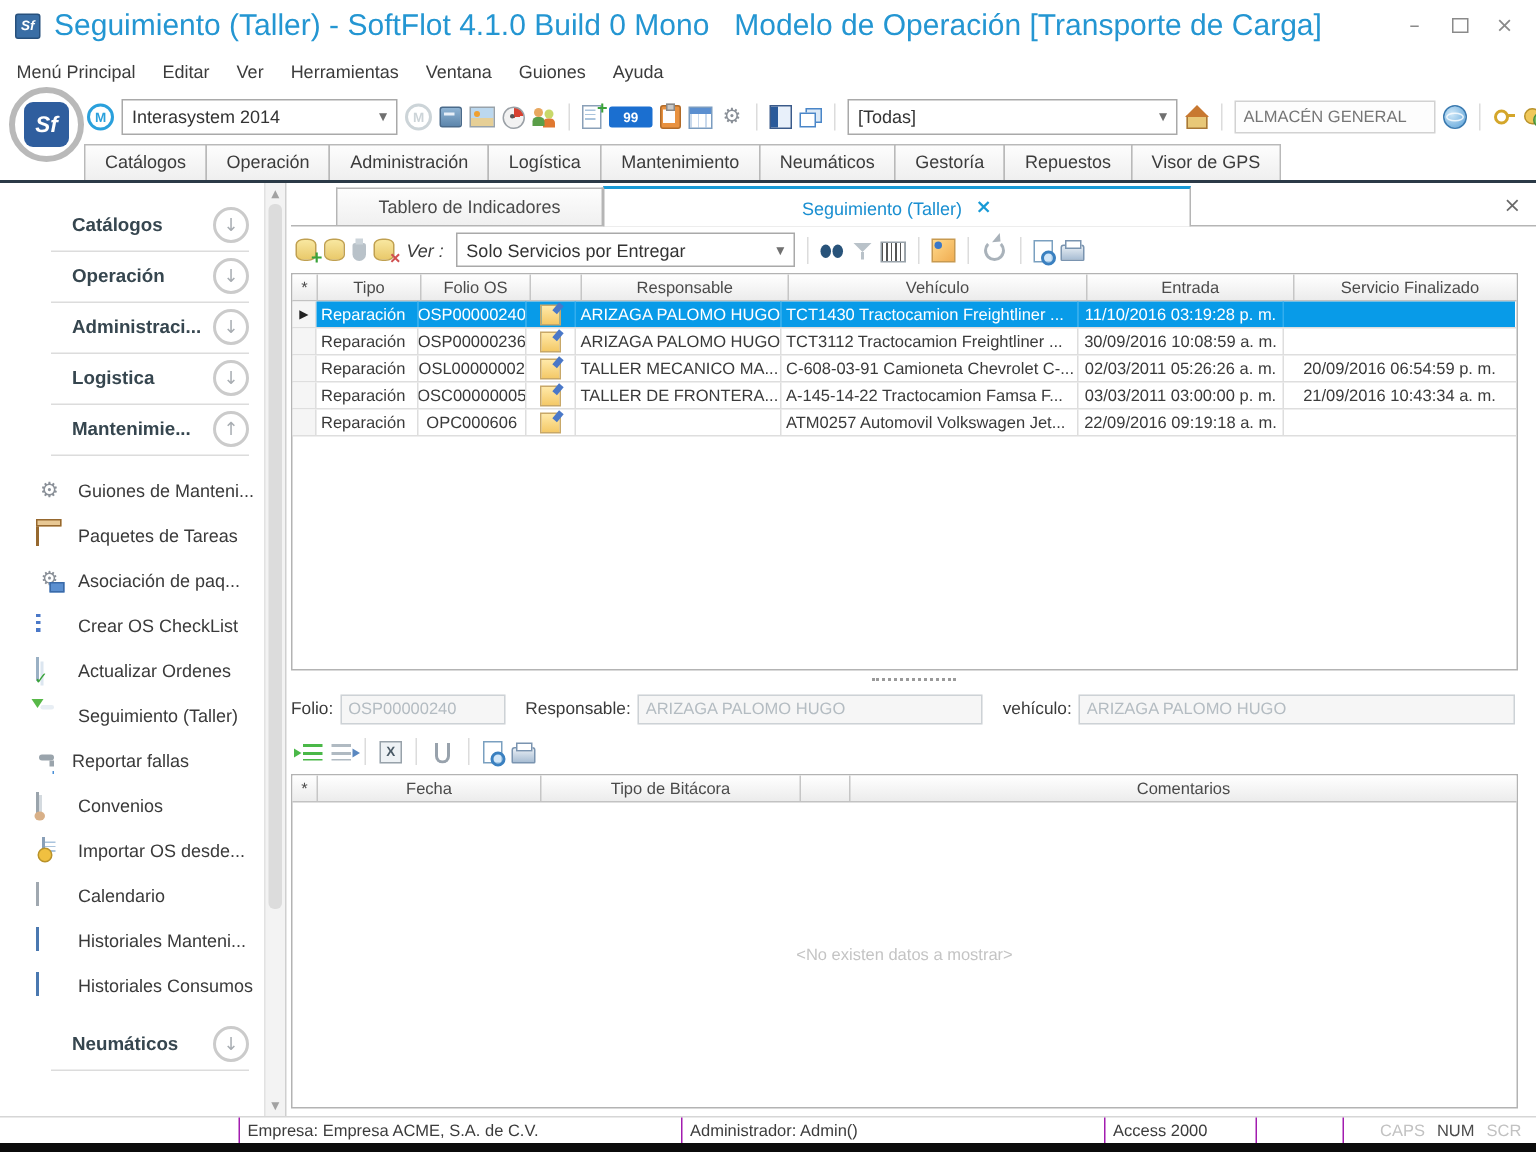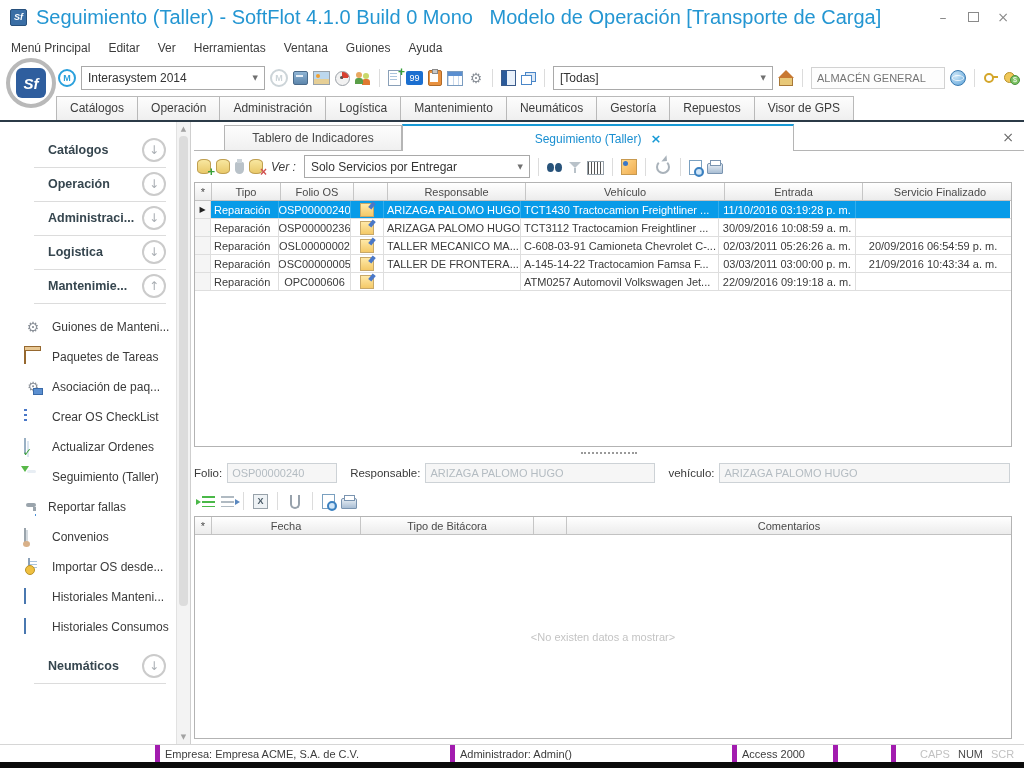--- a/index.html
+++ b/index.html
@@ -45,21 +45,21 @@
   .ic-pic::before{content:"";position:absolute;left:2px;top:2px;width:4px;height:4px;border-radius:50%;background:#f0a030;}
   .ic-gauge{width:13px;height:13px;border-radius:50%;border:1px solid #9aa0a6;background:conic-gradient(#d84030 0 22%,#f2f2f2 22%);}
   .ic-gauge::before{content:"";position:absolute;left:4px;top:4px;width:3px;height:3px;border-radius:50%;background:#555;}
   .ic-people{width:16px;height:14px;}
   .ic-people::before{content:"";position:absolute;left:1px;top:1px;width:6px;height:6px;border-radius:50%;background:#e8a860;box-shadow:7px 1px 0 #c8d86a;}
   .ic-people::after{content:"";position:absolute;left:0;top:7px;width:8px;height:6px;border-radius:3px 3px 0 0;background:#5a9e48;box-shadow:7px 1px 0 #e07830;}
   .ic-docp{width:11px;height:14px;background:#fff;border:1px solid #8aa0b8;}
   .ic-docp::before{content:"";position:absolute;left:1px;top:2px;width:7px;height:8px;
        background:repeating-linear-gradient(#aac4dd 0 1px,transparent 1px 3px);}
   .ic-docp::after{content:"+";position:absolute;right:-5px;top:-6px;color:#3aa23a;font-weight:bold;font-size:12px;}
-  .ic-99{width:17px;height:14px;background:#1b6fd0;color:#fff;font-size:9px;font-weight:normal;border-radius:2px;
+  .ic-99{width:29px;height:14px;background:#1b6fd0;color:#fff;font-size:9px;font-weight:bold;border-radius:2px;
          display:flex;align-items:center;justify-content:center;text-align:center;}
   .ic-clipb{width:12px;height:14px;background:#e8913f;border:1px solid #b06a28;border-radius:2px;}
   .ic-clipb::before{content:"";position:absolute;left:1px;top:2px;width:8px;height:9px;background:#fdfdfd;}
   .ic-clipb::after{content:"";position:absolute;left:3px;top:-2px;width:4px;height:3px;background:#c8c8c8;border:1px solid #888;}
   .ic-table{width:14px;height:13px;border:1px solid #7a9cc0;
       background:linear-gradient(#5b8fd0 0 4px,transparent 4px),repeating-linear-gradient(90deg,#c9d9ec 0 1px,#fff 1px 5px);}
   .ic-gear{width:16px;height:16px;color:#8a9098;font-size:14px;line-height:16px;text-align:center;}
   .ic-panel{width:13px;height:14px;border:1px solid #3a5a8a;background:linear-gradient(90deg,#2a5a9a 0 5px,#e8f0fa 5px);}
   .ic-win{width:15px;height:13px;}
   .ic-win::before{content:"";position:absolute;right:0;top:0;width:9px;height:8px;border:1px solid #4a86c8;background:#dce9f6;}
@@ -200,21 +200,21 @@
   .ic-xl{width:13px;height:13px;border:1px solid #98a2aa;background:#eef2f5;color:#4a5a66;font-size:9px;font-weight:bold;
          display:flex;align-items:center;justify-content:center;}
   .ic-pc{width:6px;height:12px;border:2px solid #98a2ac;border-top:none;border-radius:0 0 5px 5px;margin:1px 3px 0 3px;}
 
   .bgrid{width:816px;flex:1;min-height:0;border:1px solid #b3b3b3;background:#fff;display:flex;flex-direction:column;margin-bottom:5px;}
   .b0{width:16px;} .b1{width:148px;} .b2{width:172px;} .b3{width:32px;} .b4{flex:1;border-right:none;}
   .emptyarea{flex:1;display:flex;align-items:center;justify-content:center;font-size:11px;color:#c4c4c4;}
 
   
   .statusbar{height:17px;border-top:1px solid #d6d6d6;display:flex;align-items:center;font-size:11px;color:#3c3c3c;flex:none;background:#fff;}
-  .seg{height:100%;display:flex;align-items:center;padding:0 5px;border-right:5px solid #a21caf;box-sizing:border-box;flex:none;white-space:nowrap;overflow:hidden;}
+  .seg{height:100%;display:flex;align-items:center;padding:0 5px;border-right:1px solid #a21caf;box-sizing:border-box;flex:none;white-space:nowrap;overflow:hidden;}
   .kbd{display:flex;gap:8px;margin-left:auto;padding-right:12px;flex:none;width:92px;}
   .kbd .off{color:#c2c2c2;} .kbd .on{color:#4a4a4a;}
   .blackstrip{height:6px;background:#0b0b0b;flex:none;}
 </style>
 </head>
 <body>
 
 <div id="app">
 
   <div class="titlebar">
@@ -348,20 +348,24 @@
         </div>
         <div class="sitem">
           <span class="si"><span class="si si-conv"></span></span>
           <span>Convenios</span>
         </div>
         <div class="sitem">
           <span class="si"><span class="si si-doc si-imp" style="margin-left:4px;"></span></span>
           <span>Importar OS desde...</span>
         </div>
         <div class="sitem">
+          <span class="si"><span class="si si-cal"></span></span>
+          <span>Calendario</span>
+        </div>
+        <div class="sitem">
           <span class="si"><span class="si si-hist"></span></span>
           <span>Historiales Manteni...</span>
         </div>
         <div class="sitem">
           <span class="si"><span class="si si-hist"></span></span>
           <span>Historiales Consumos</span>
         </div>
       </div>
 
       <div class="cat last">

